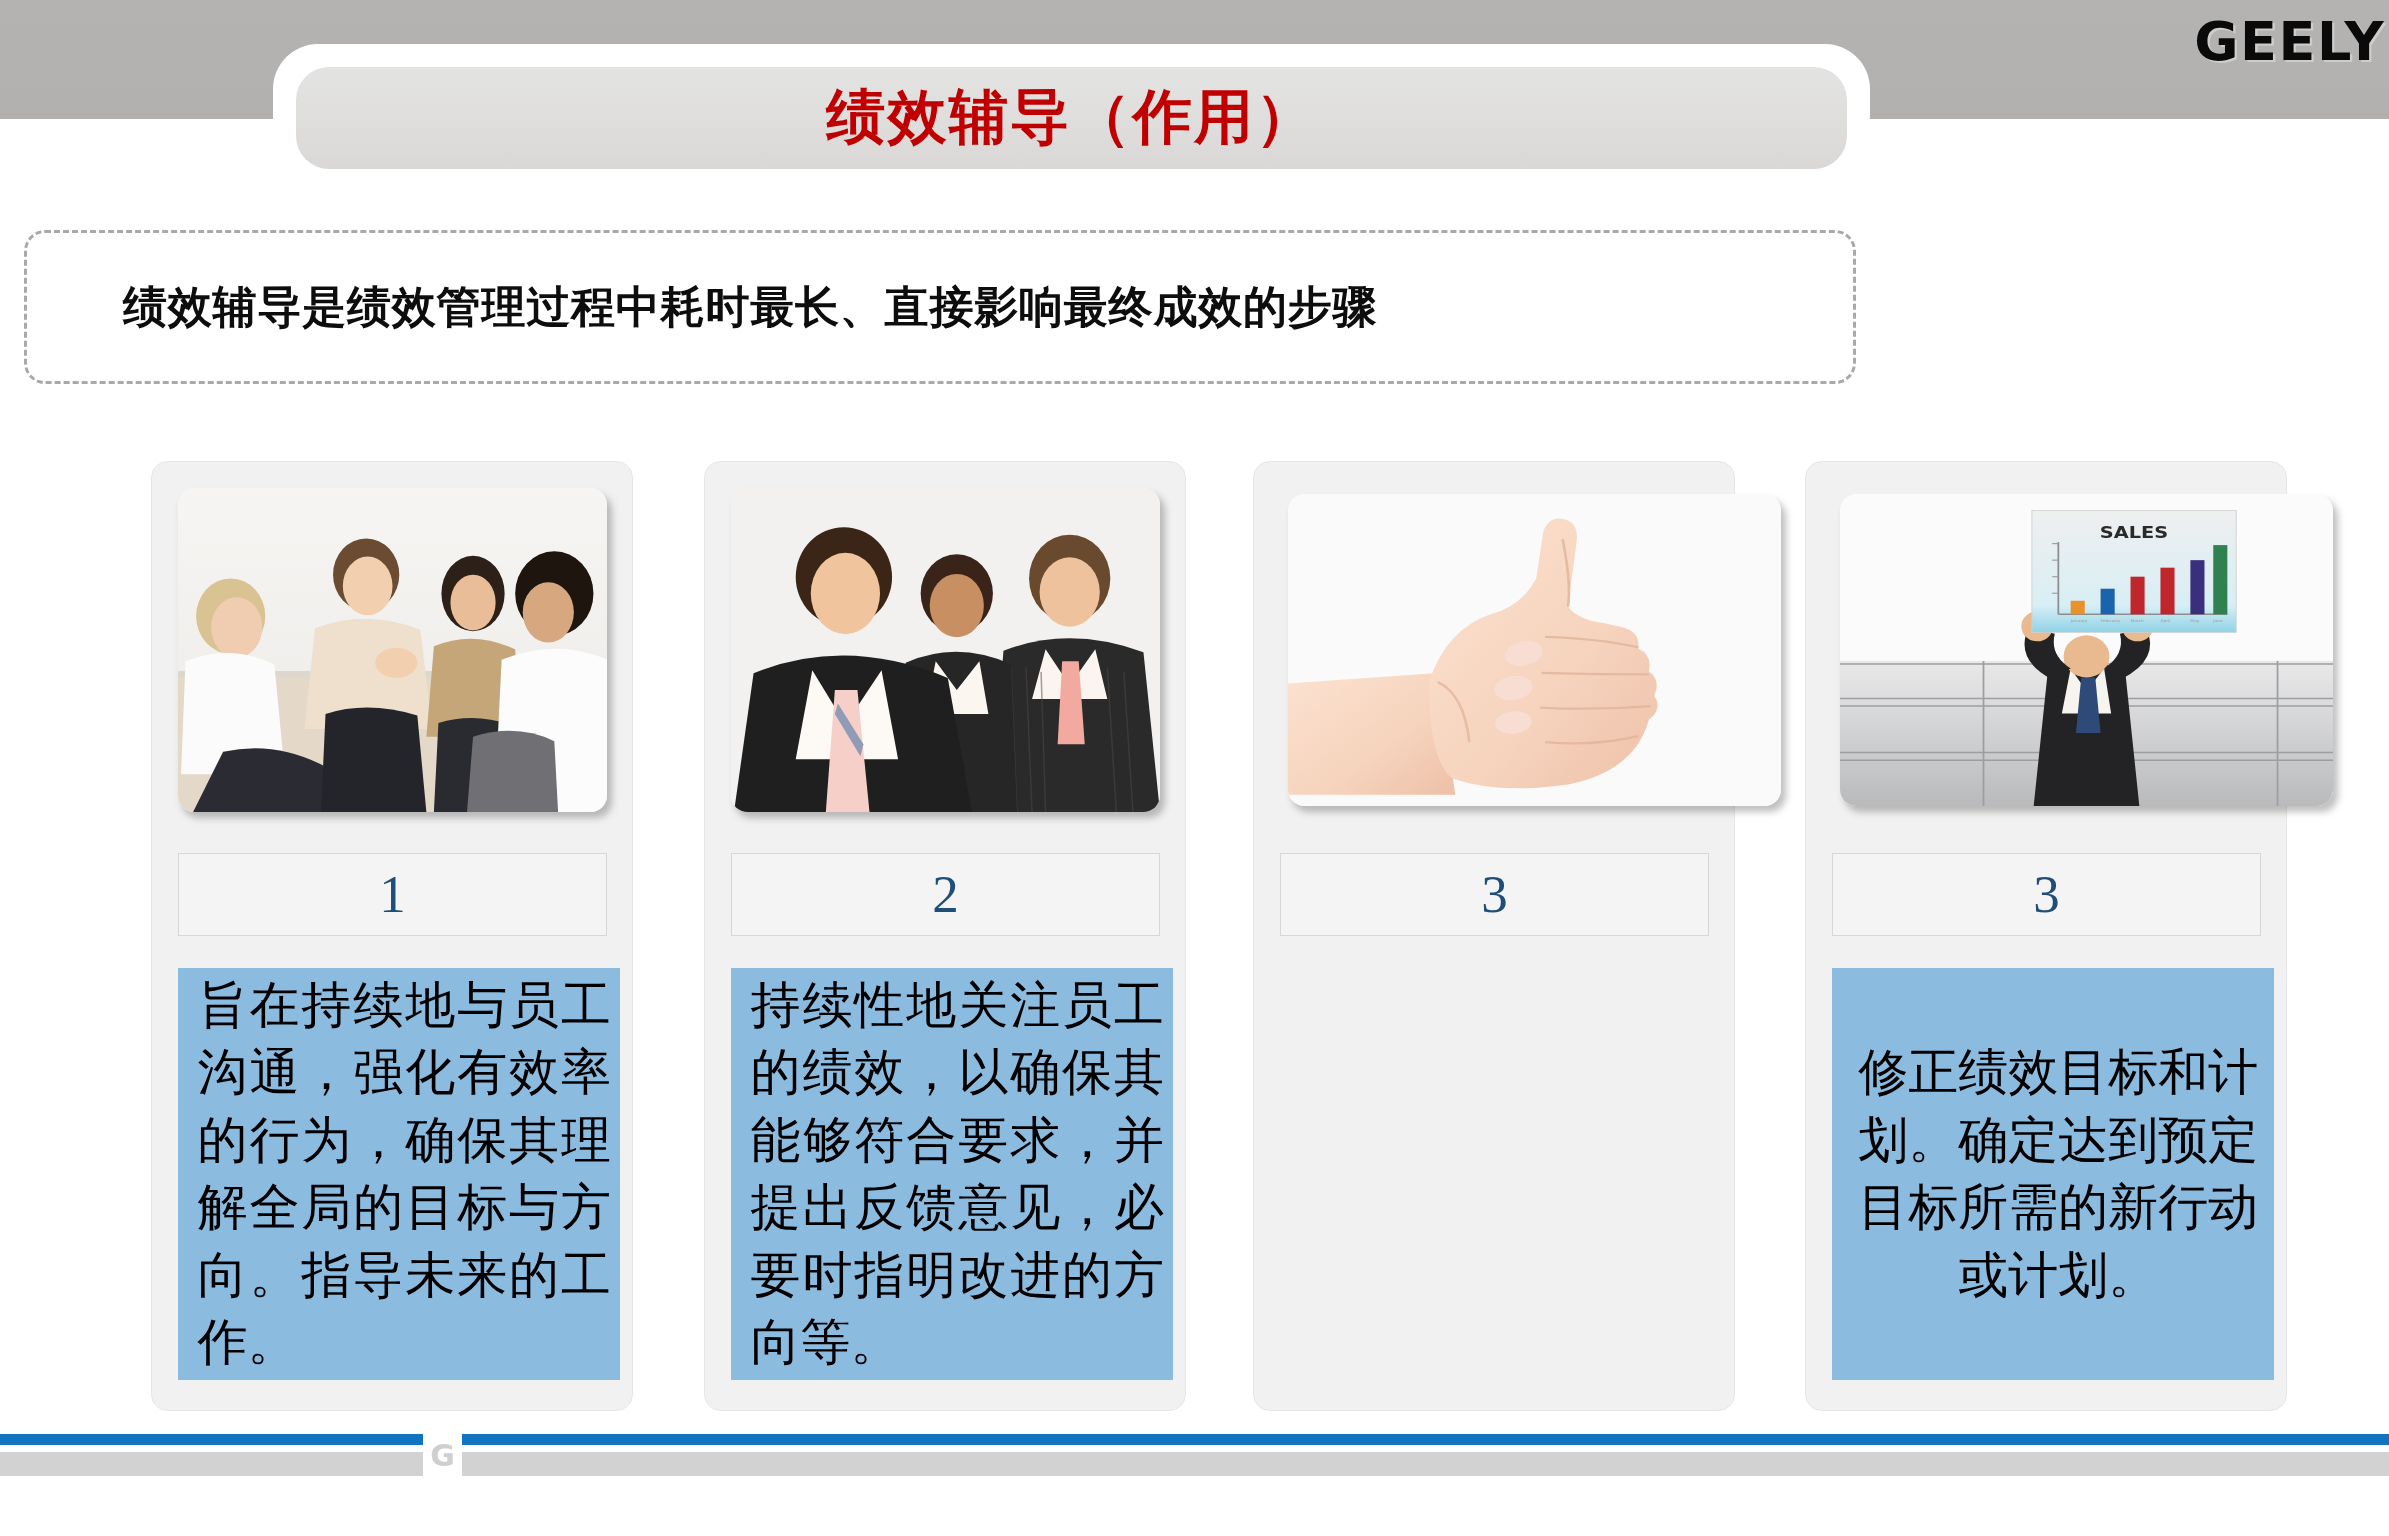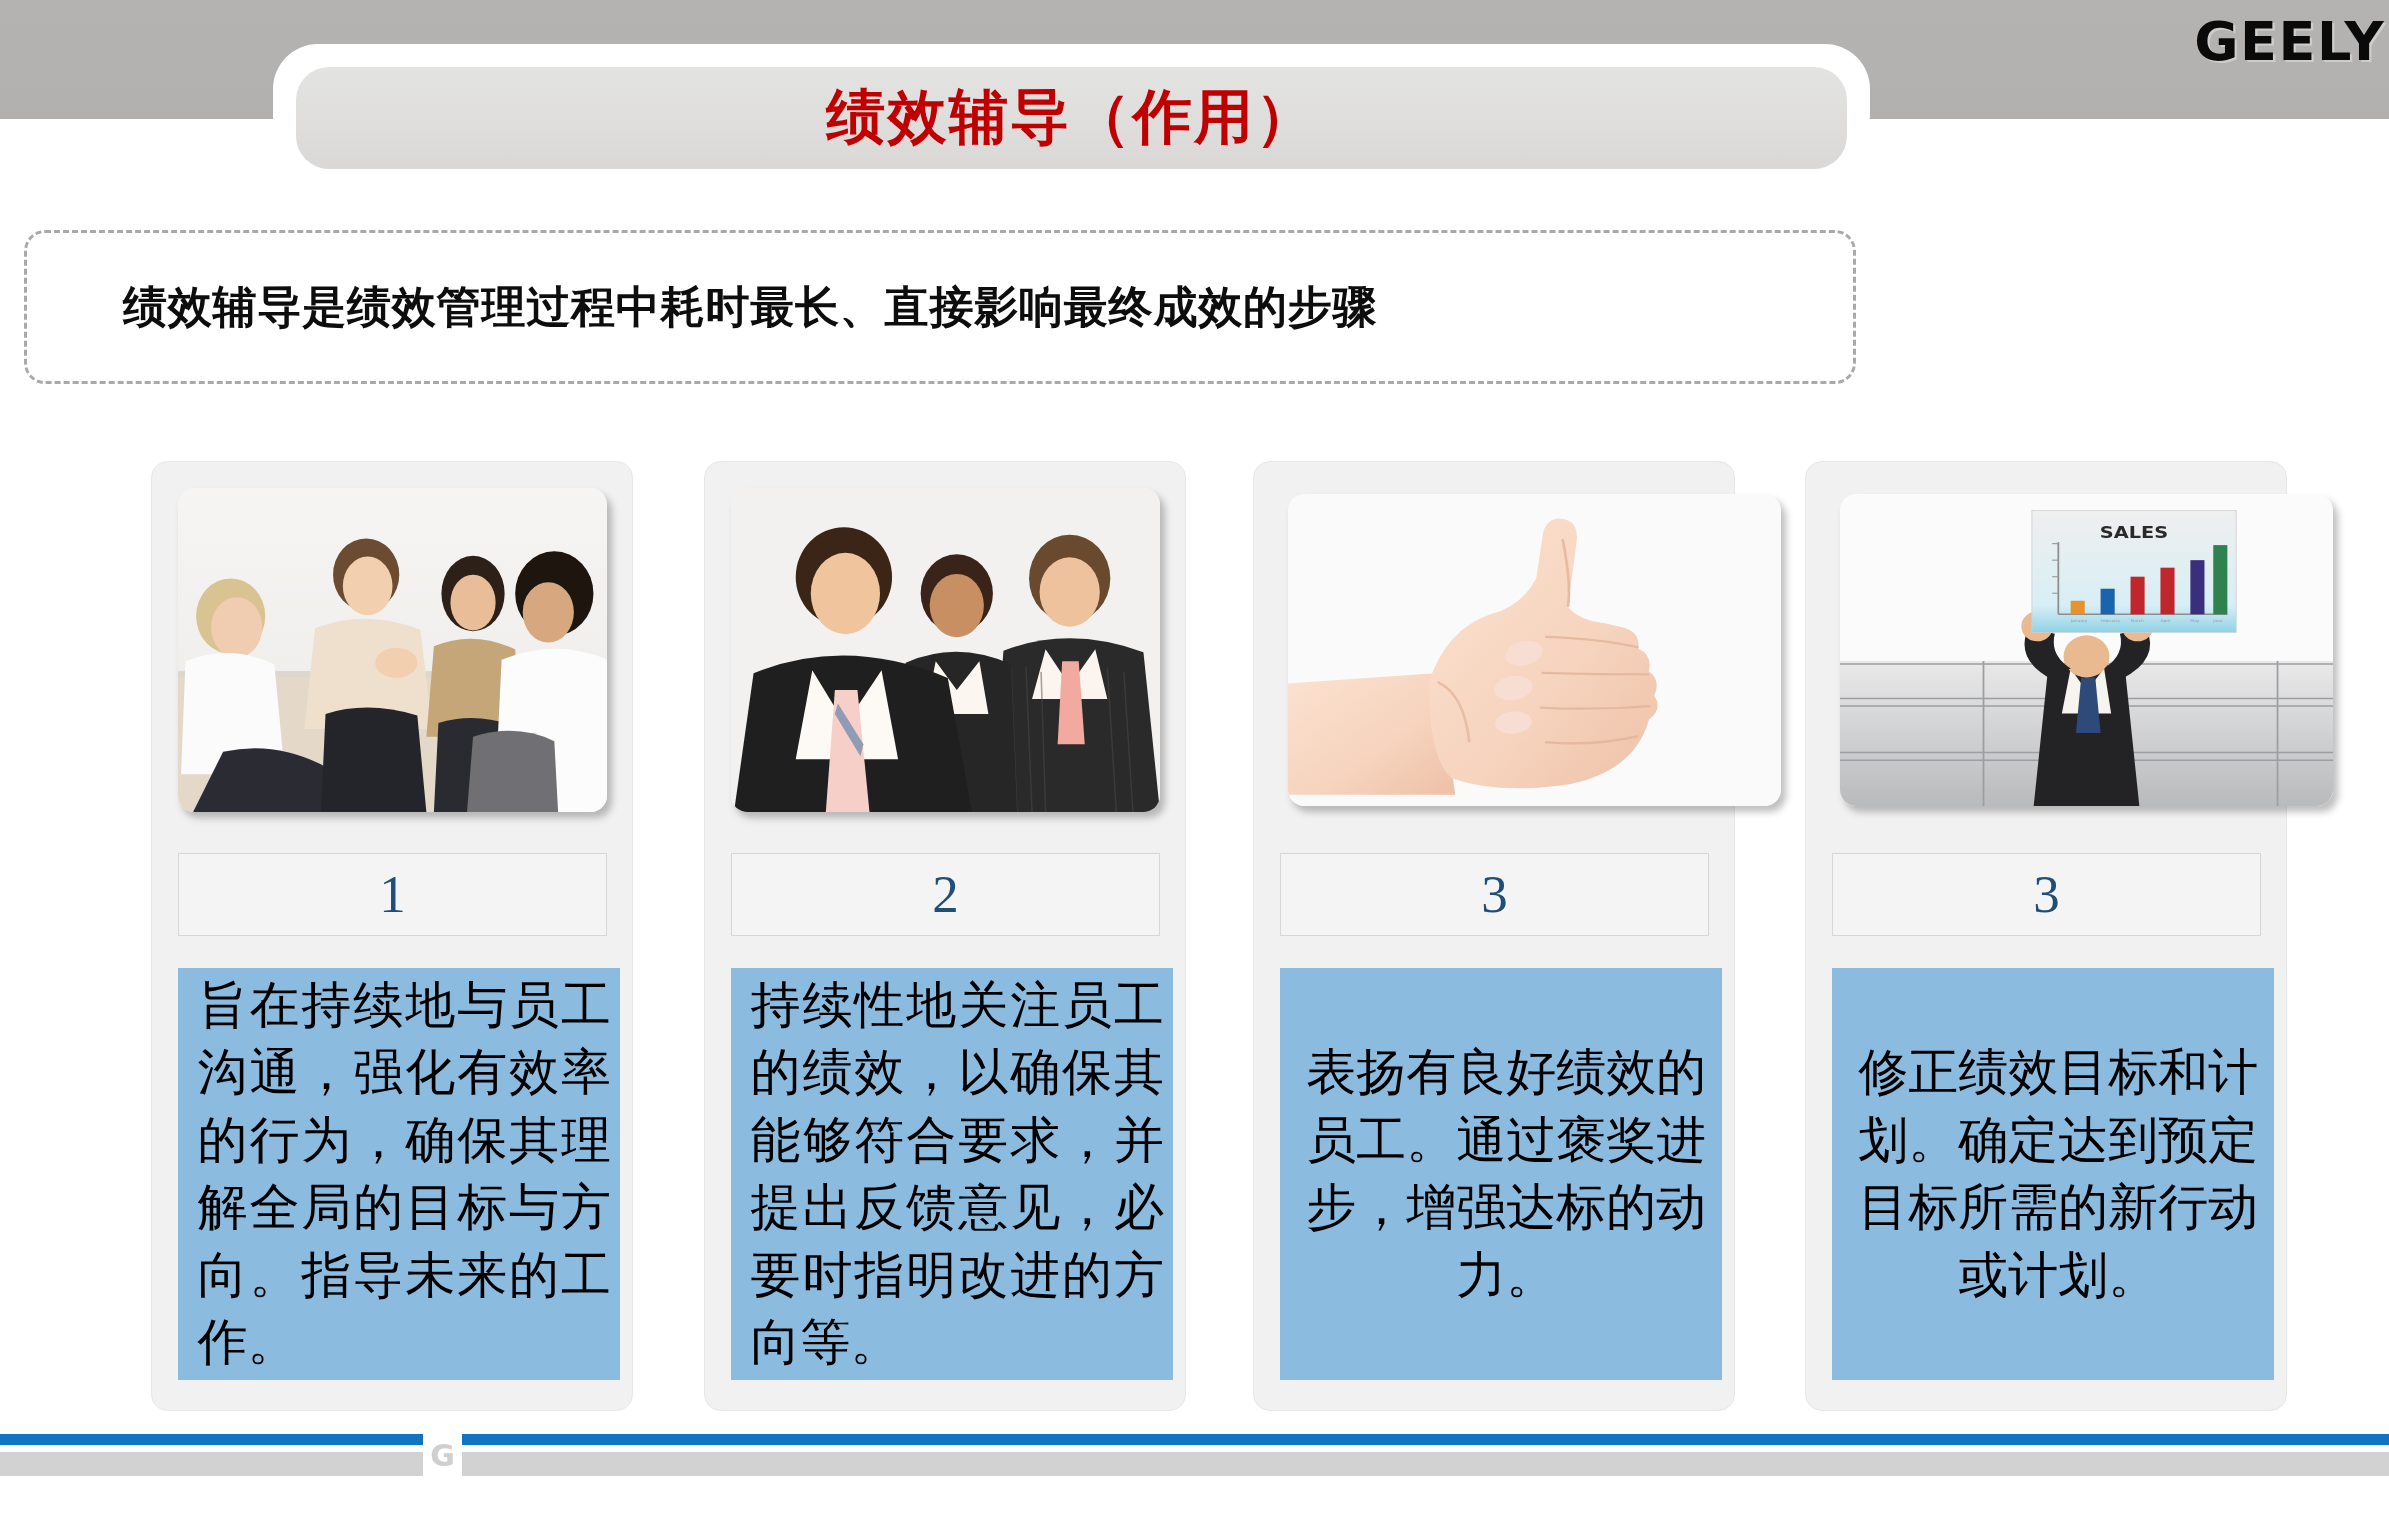--- a/index.html
+++ b/index.html
@@ -363,23 +363,20 @@
             <path d="M288 238 Q350 240 410 240"></path>
             <path d="M286 284 Q348 288 412 282"></path>
             <path d="M292 330 Q346 336 398 322"></path>
             <path d="M312 60 Q322 120 318 150"></path>
           </g>
           <path d="M170 250 Q200 266 206 330" stroke="#e7bda3" stroke-width="3" fill="none"></path>
         </svg>
       </div>
       <div class="num-box">
         <span class="num-text">3</span>
-      </div>
-      <div class="blue-box">
-        <span class="blue-text centered">表扬有良好绩效的员工。通过褒奖进步，增强达标的动力。</span>
       </div>
     </div>
 
     <div class="card">
       <div class="photo-frame narrow">
         <svg viewBox="0 0 560 415" preserveAspectRatio="none">
           <defs>
             <linearGradient id="cab4" x1="0" y1="0" x2="0" y2="1">
               <stop offset="0%" stop-color="#e9e9ea"></stop>
                 <stop offset="100%" stop-color="#b9babc"></stop>

